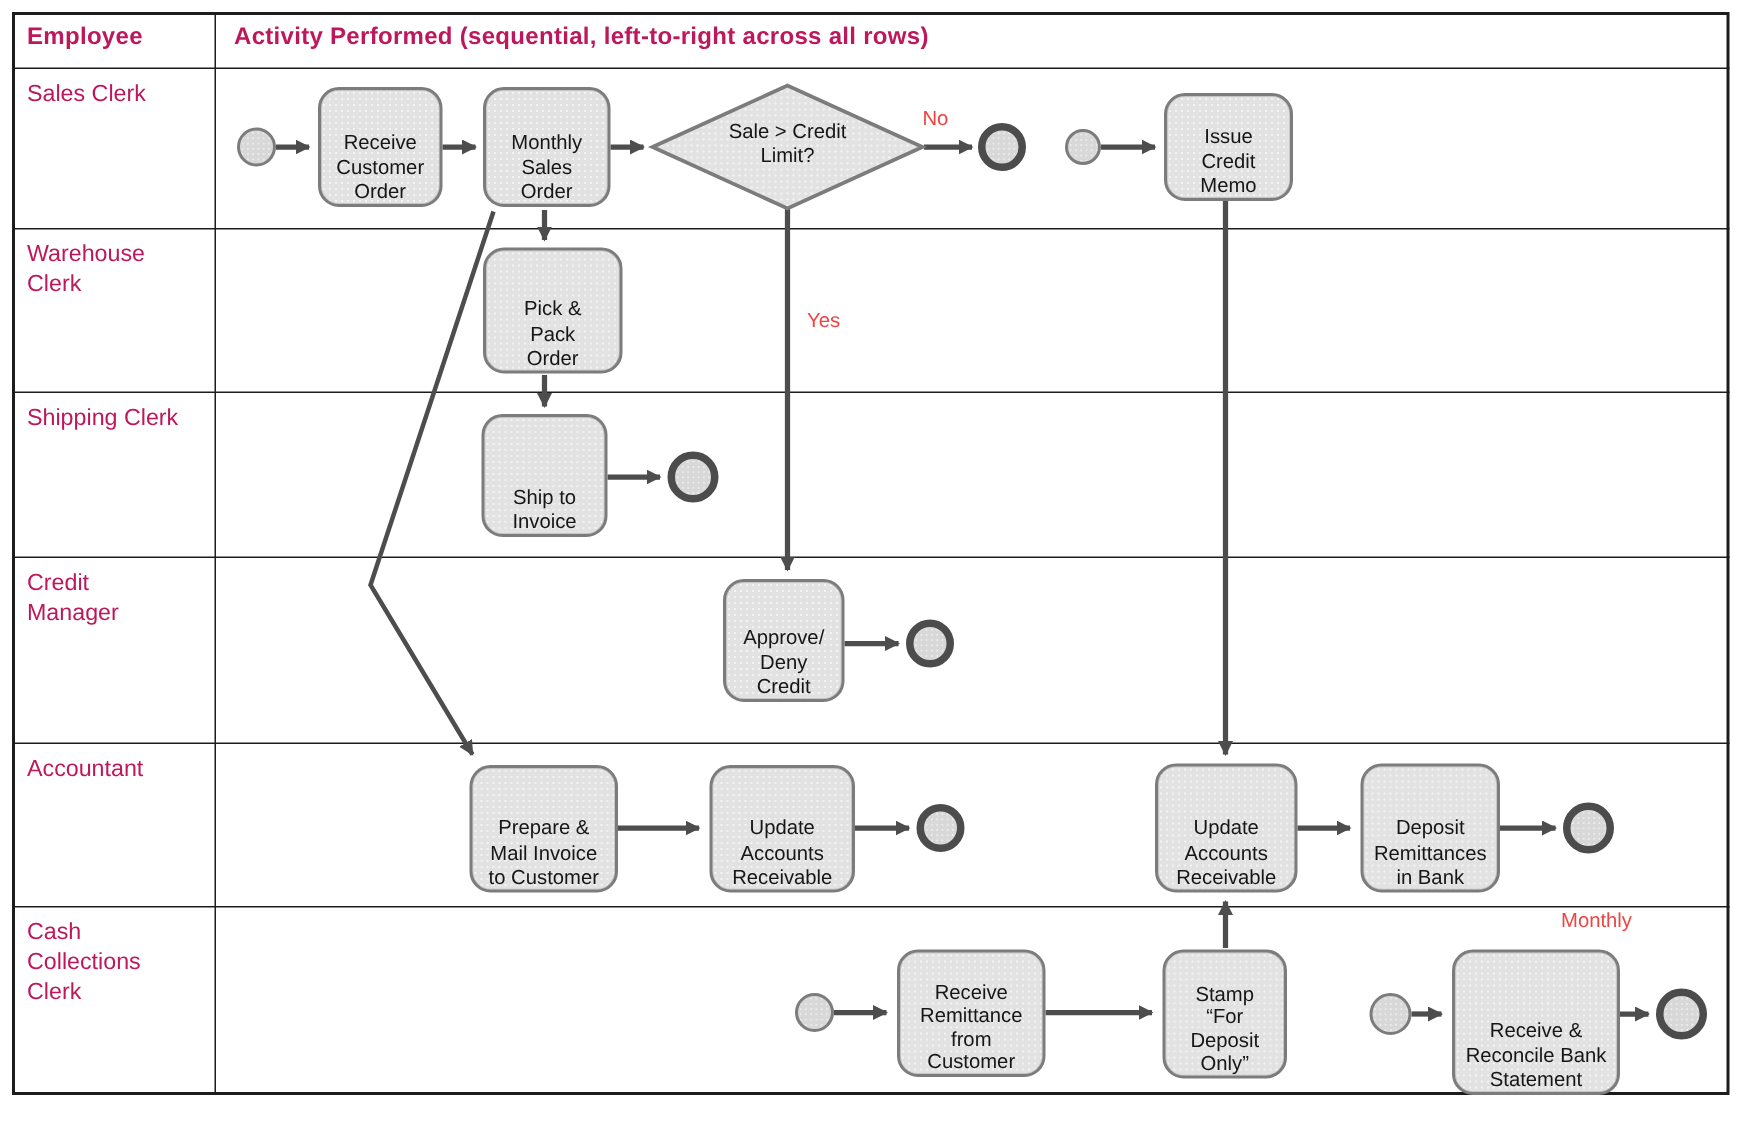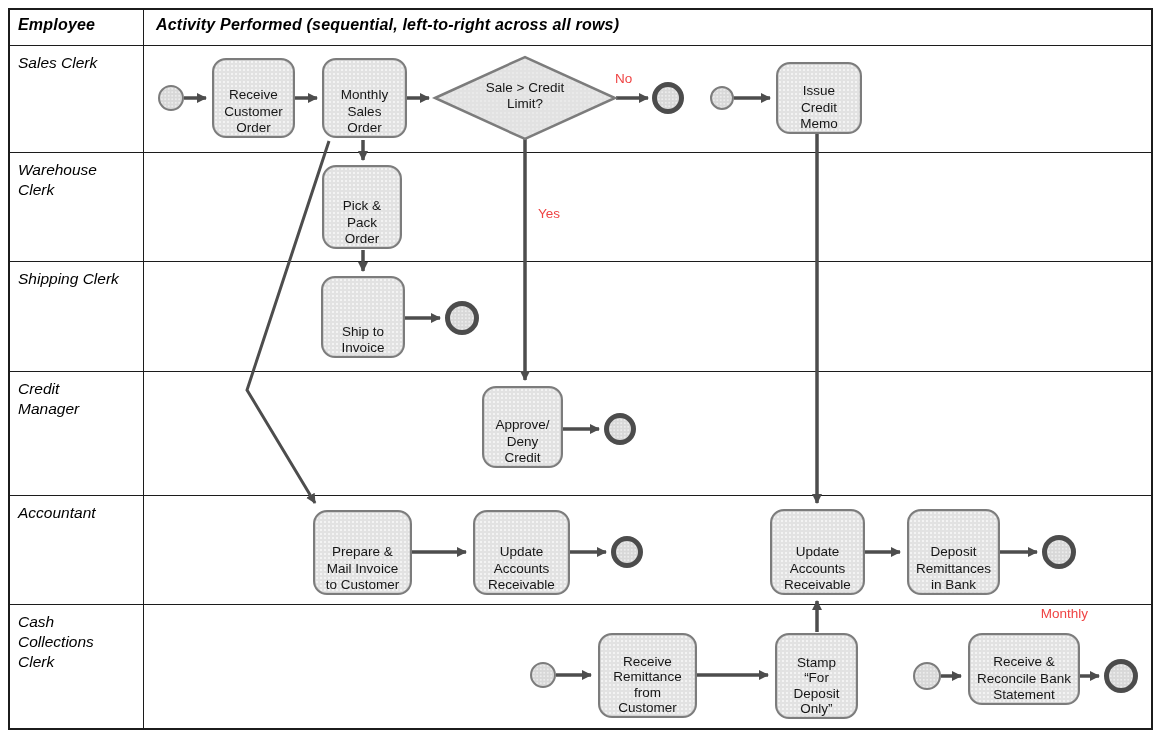--- a/index.html
+++ b/index.html
@@ -4,21 +4,21 @@
 <style>
   html,body{margin:0;padding:0;background:#ffffff;}
   body{font-family:"Liberation Sans", sans-serif; -webkit-font-smoothing:antialiased;}
   #stage{position:relative;width:1161px;height:751px;background:#ffffff;overflow:hidden;}
 
   
   .grid-outer{position:absolute;left:8px;top:8px;width:1145px;height:722px;border:2px solid #1c1c1c;box-sizing:border-box;background:#ffffff;}
   .hline{position:absolute;left:8px;width:1145px;height:0;border-top:1.6px solid #1c1c1c;z-index:1;}
   .vline{position:absolute;top:8px;left:143px;width:0;height:722px;border-left:1.6px solid #1c1c1c;z-index:1;}
 
-  .cell-text{position:absolute;color:#000000;z-index:3;font-style:italic;}
+  .cell-text{position:absolute;color:#be185d;z-index:3;}
   .hdr{font-weight:bold;font-size:16px;letter-spacing:.2px;}
   .lane-label{font-size:15.5px;line-height:1.28;z-index:3;}
 
   
   #wires{position:absolute;left:0;top:0;z-index:2;}
 
   
   .node{position:absolute;box-sizing:border-box;border:2.5px solid #7c7c7c;border-radius:14px;
         background-color:#e2e2e2;
         background-image:radial-gradient(circle,#f3f3f3 0.8px, rgba(0,0,0,0) 0.9px);
@@ -114,21 +114,21 @@
   <div class="node" style="left:322px;top:58px;width:85px;height:80px">
       <span class="node-label">Monthly
 Sales
 Order</span>
     </div>
   <div class="node" style="left:776px;top:62px;width:86px;height:72px">
       <span class="node-label">Issue
 Credit
 Memo</span>
     </div>
-  <div class="node" style="left:322px;top:165px;width:80px;height:84px">
+  <div class="node" style="left:322px;top:165px;width:93px;height:84px">
       <span class="node-label">Pick &amp;
 Pack
 Order</span>
     </div>
   <div class="node" style="left:321px;top:276px;width:84px;height:82px">
       <span class="node-label">Ship to
 Invoice</span>
     </div>
   <div class="node" style="left:482px;top:386px;width:81px;height:82px">
       <span class="node-label">Approve/
@@ -160,21 +160,21 @@
 Remittance
 from
 Customer</span>
     </div>
   <div class="node" style="left:775px;top:633px;width:83px;height:86px">
       <span class="node-label" style="line-height:1.15">Stamp
 “For
 Deposit
 Only”</span>
     </div>
-  <div class="node" style="left:968px;top:633px;width:112px;height:72px">
+  <div class="node" style="left:968px;top:633px;width:112px;height:97px">
       <span class="node-label">Receive &amp;
 Reconcile Bank
 Statement</span>
     </div>
 
   <div class="diamond-label node-label">Sale &gt; Credit
 Limit?</div>
 
   <div class="start-circle" style="left:158px;top:85px;width:26px;height:26px"></div>
   <div class="start-circle" style="left:710px;top:86px;width:24px;height:24px"></div>

